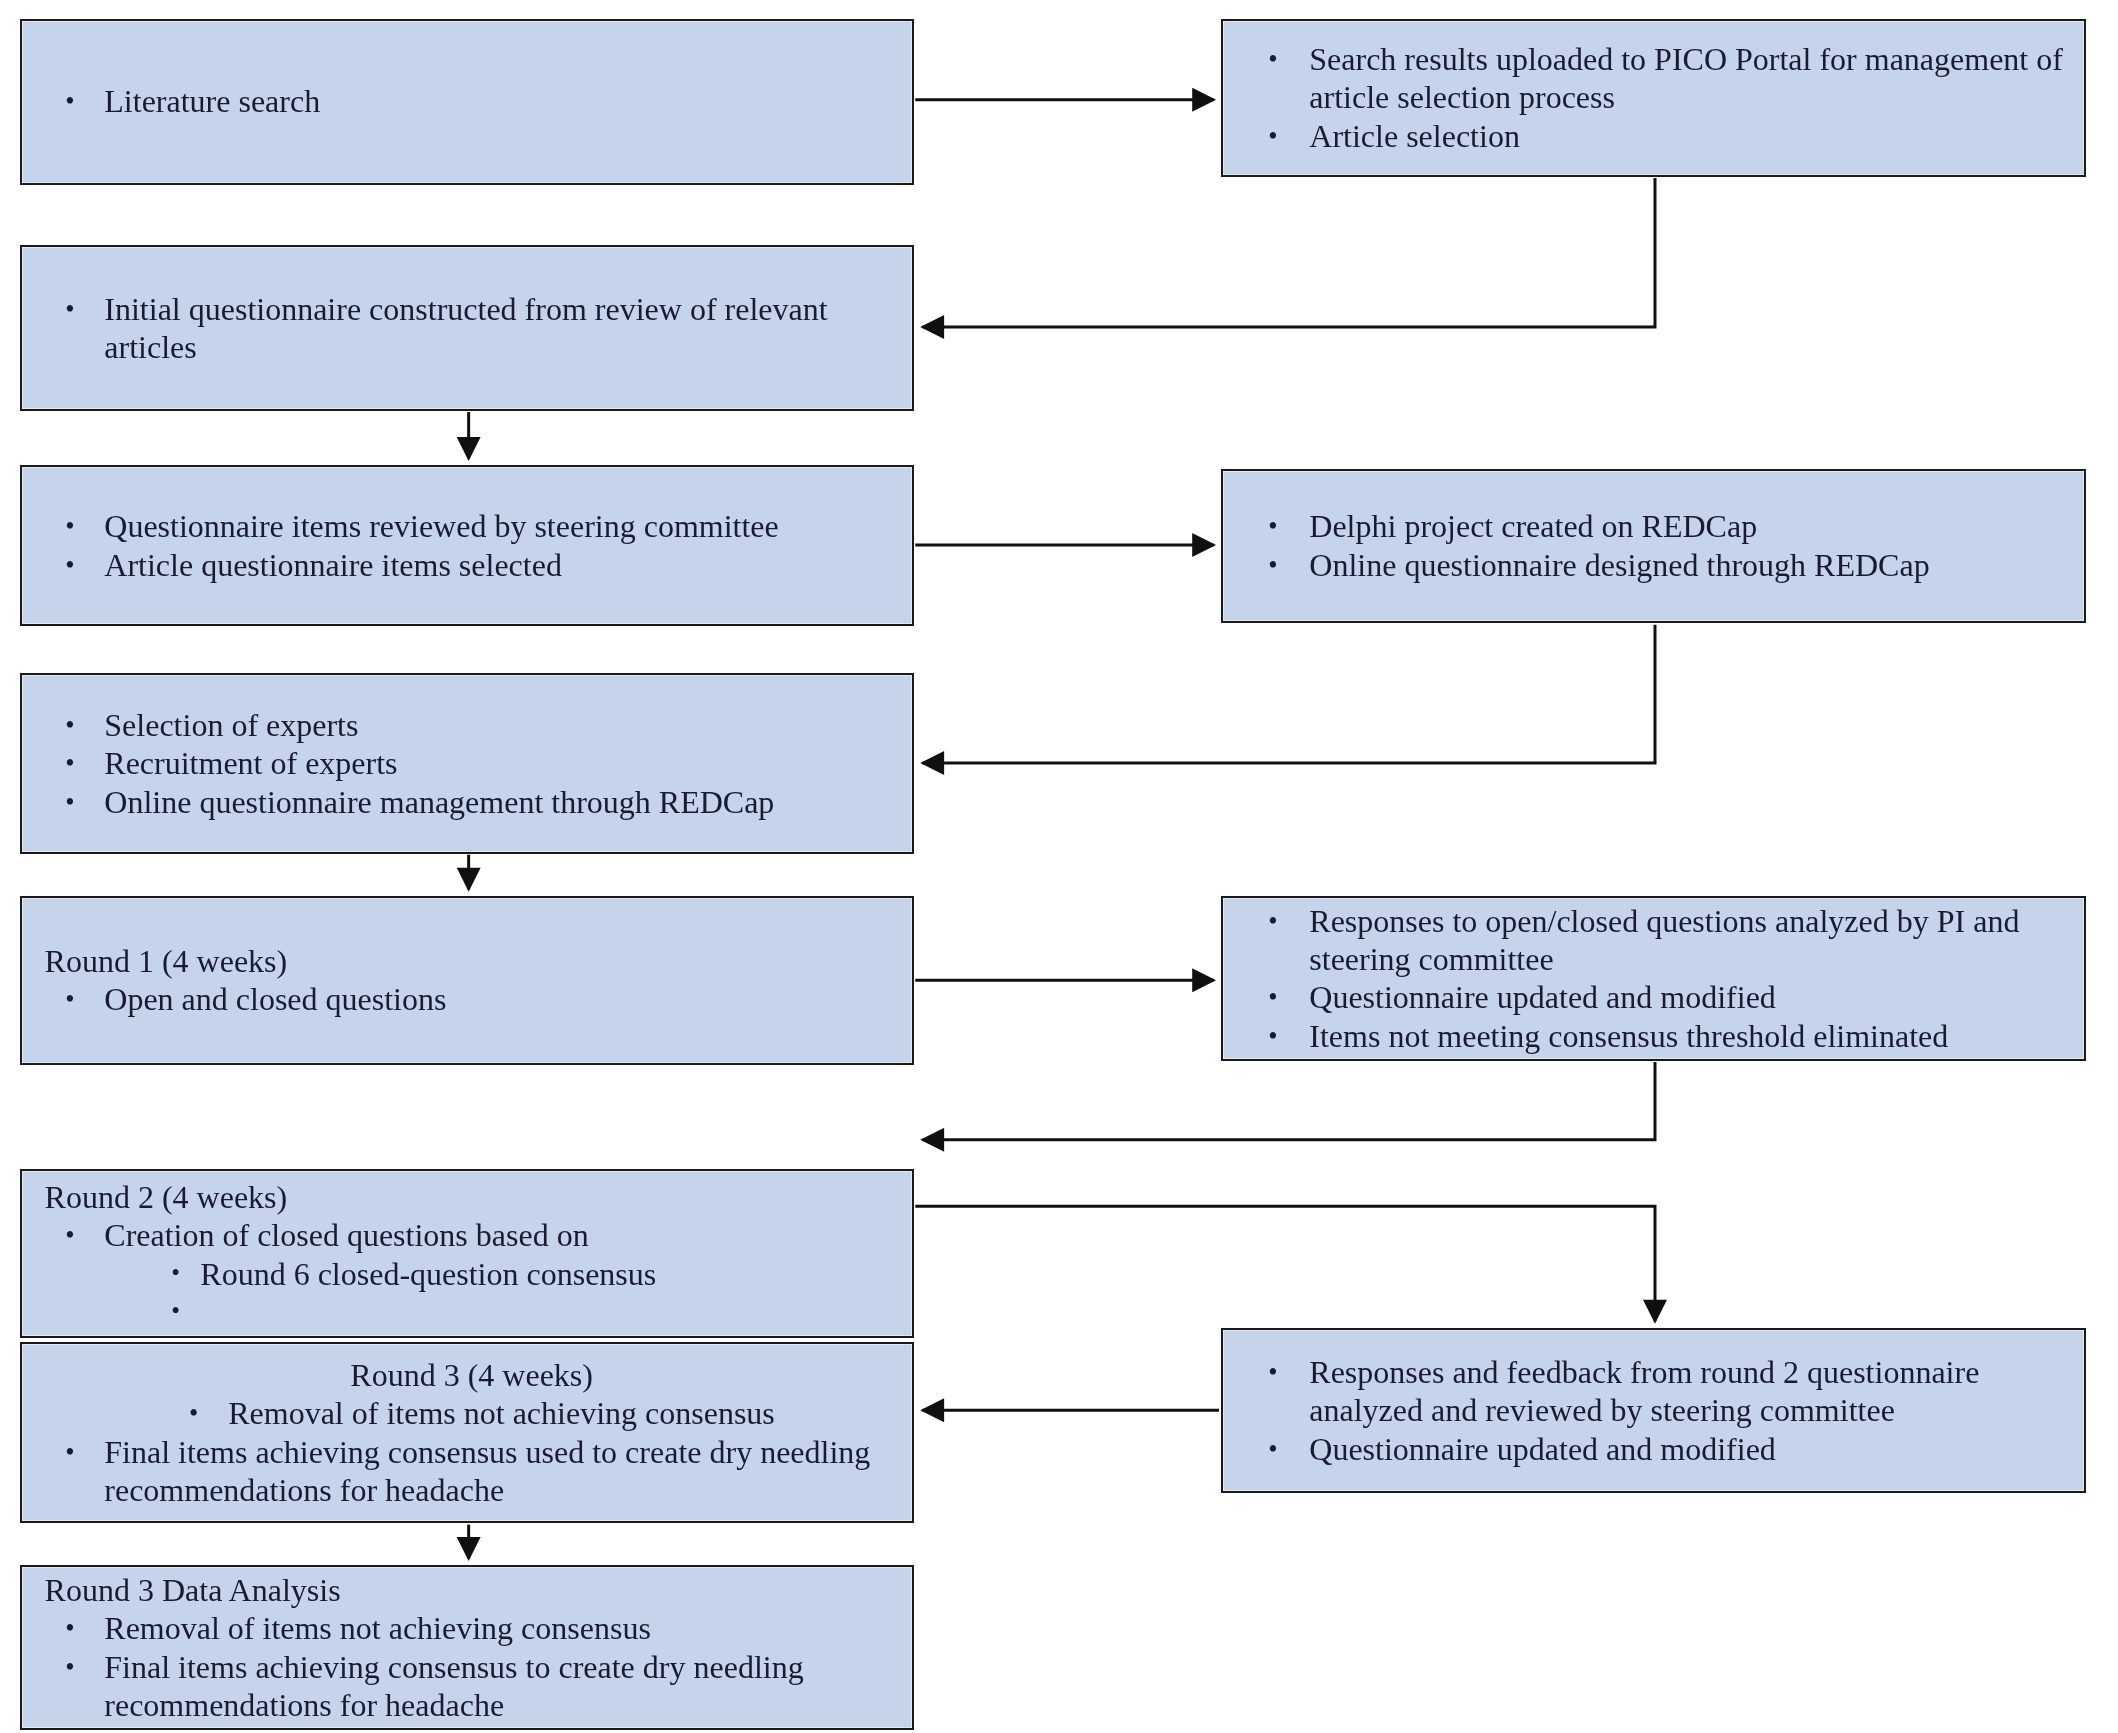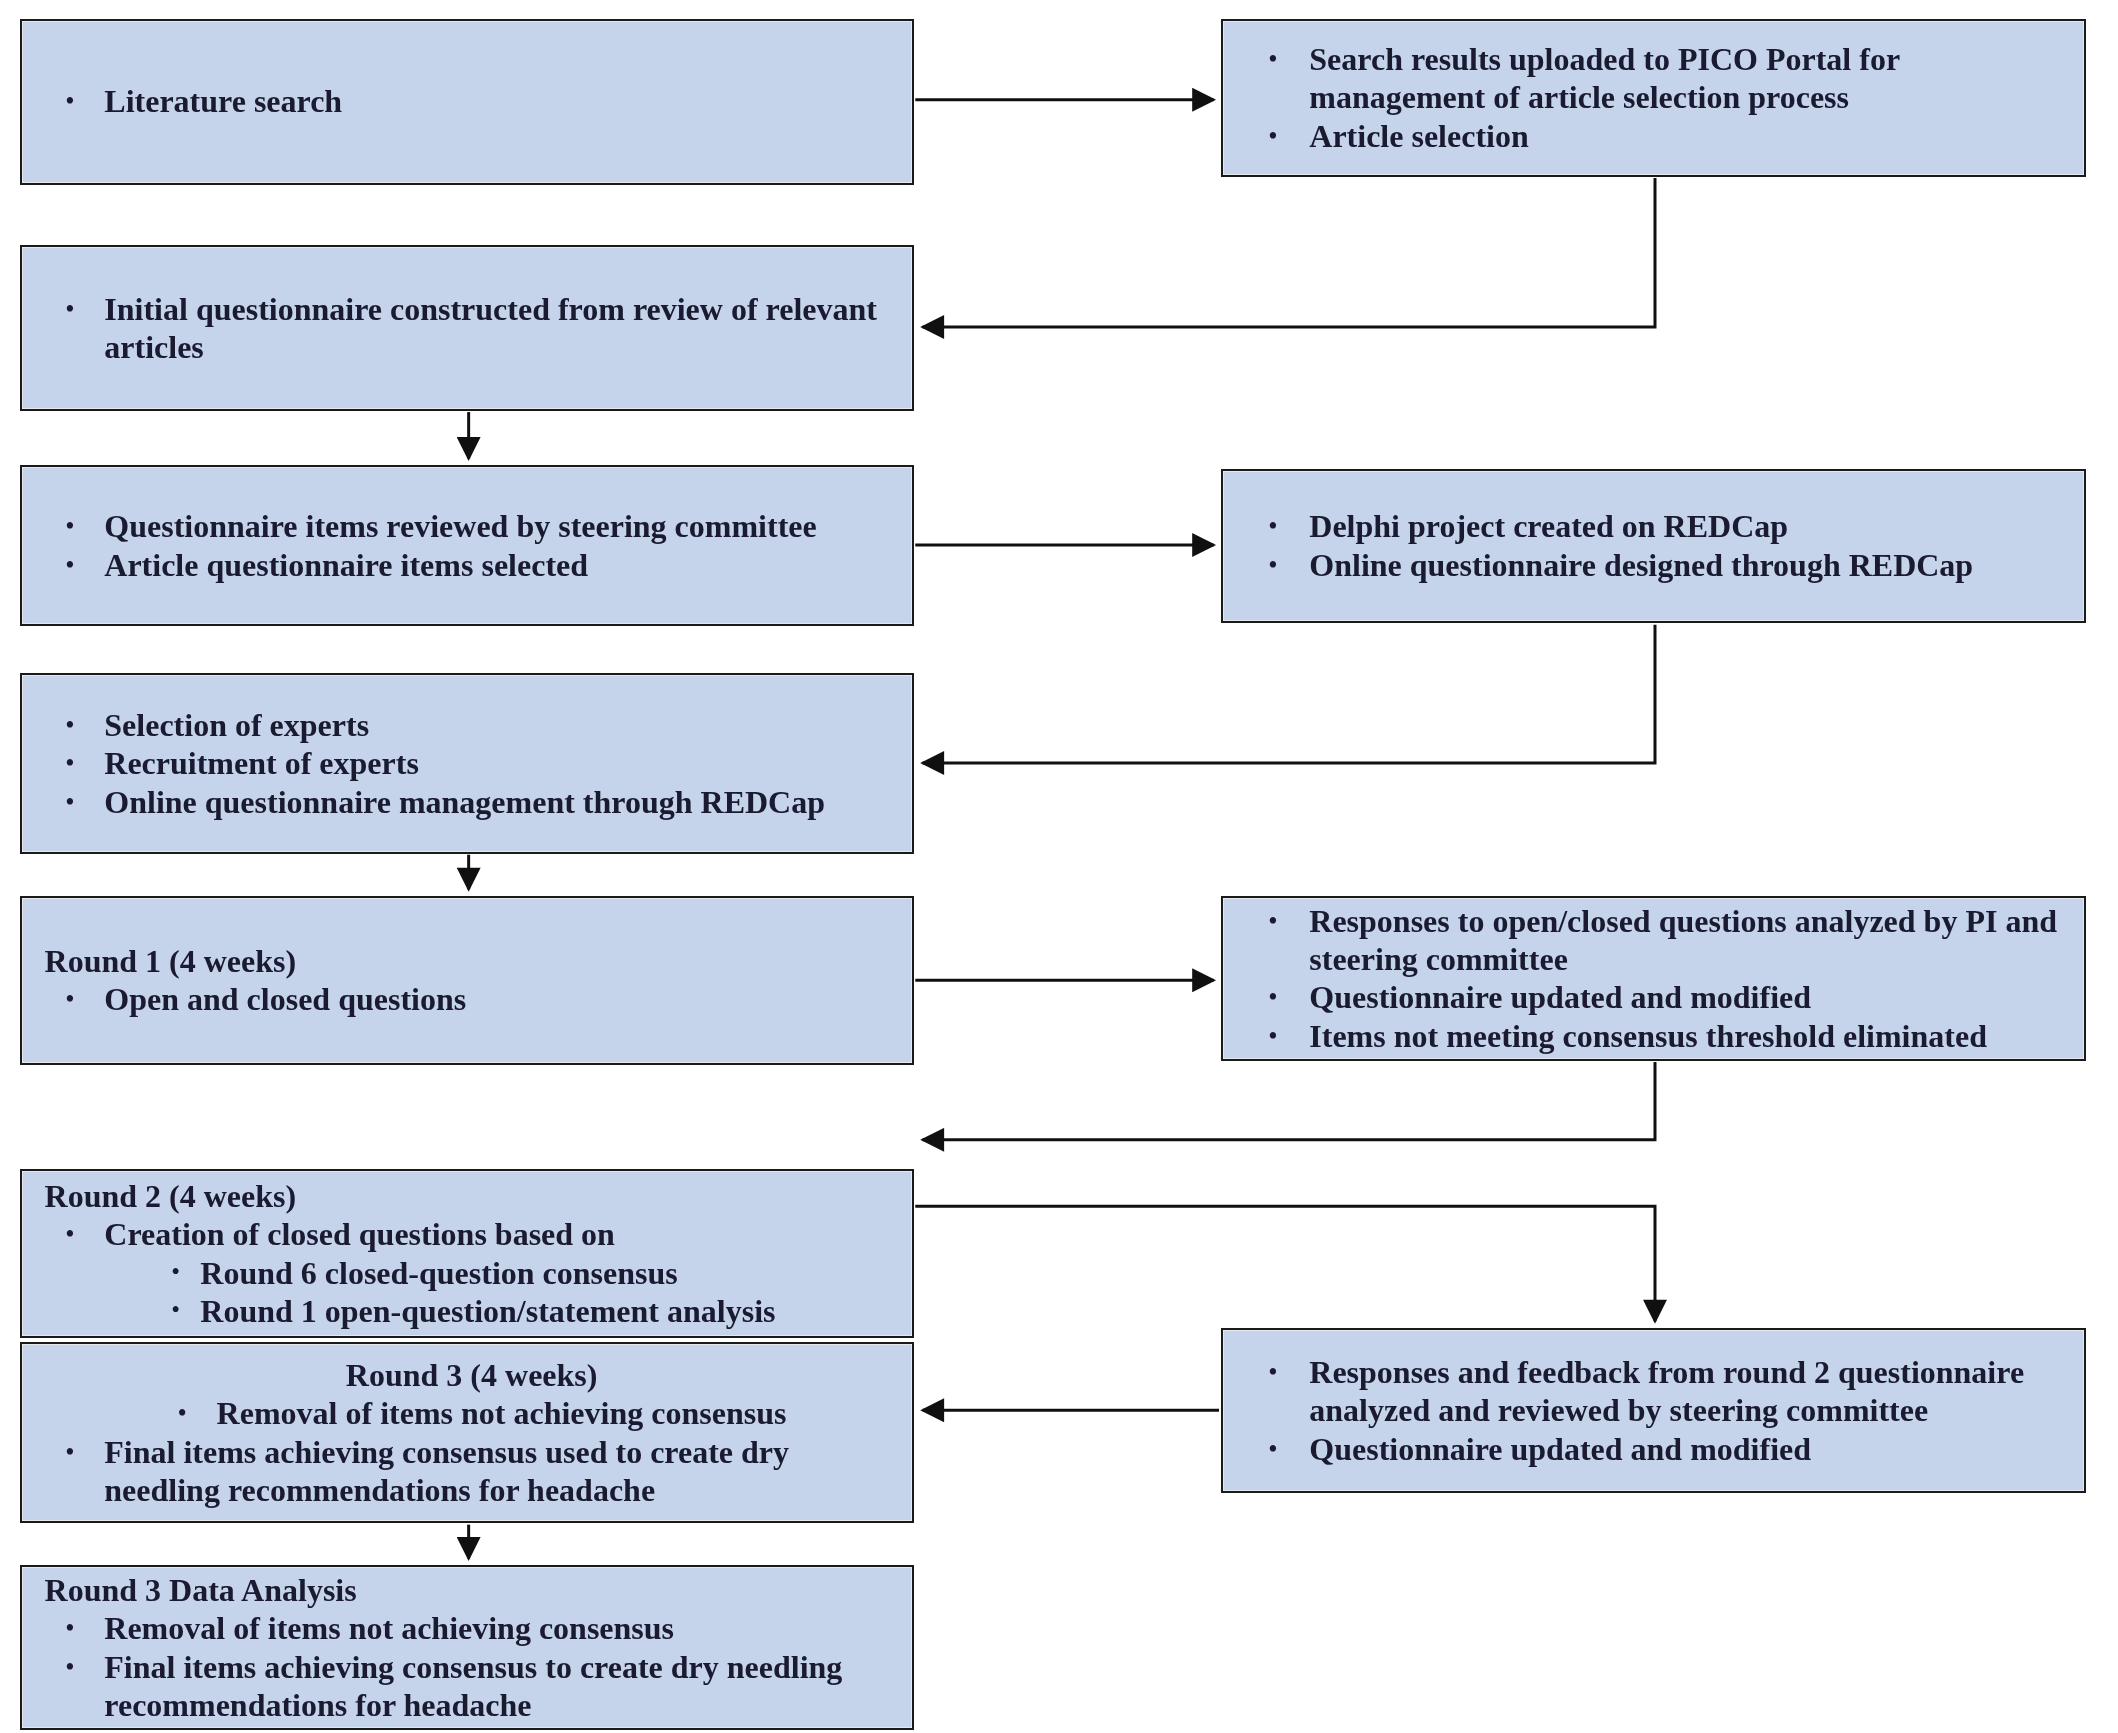--- a/index.html
+++ b/index.html
@@ -28,21 +28,21 @@
   .rcol { left: 1221px; width: 865px; }
   .row { display: flex; align-items: flex-start; }
   .row .marker {
     flex: none;
     width: 69px;
     text-align: center;
     font-size: 26.6px;
     line-height: 1.45;
   }
   .rcol .row .marker { width: 73px; }
-  .row .txt { flex: 1; font-weight: bold; }
+  .row .txt { flex: 1; }
   .title-row { padding-left: 9.3px; }
   .sub-row { padding-left: 136px; }
   .sub-row .marker { width: 29px; text-align: left; font-size: 25px; }
   #arrow-layer { position: absolute; left: 0; top: 0; pointer-events: none; }
   #arrow-layer .ln { stroke: #101010; stroke-width: 4.5; fill: none; }
 </style>
 </head>
 <body>
 
 <div id="flowchart">
@@ -123,21 +123,20 @@
     <div class="row">
       <span class="marker">•</span>
       <span class="txt">Creation of closed questions based on</span>
     </div>
     <div class="row sub-row">
       <span class="marker">•</span>
       <span class="txt">Round 6 closed-question consensus</span>
     </div>
     <div class="row sub-row">
       <span class="marker">•</span>
-      <span class="txt">Round 1 open-question/statement analysis</span>
     </div>
   </div>
 
   <div class="box lcol" style="top:1342px; height:181px;align-items:center;">
     <div class="row title-row">
       <span class="txt">Round 3 (4 weeks)</span>
     </div>
     <div class="row">
       <span class="marker">•</span>
       <span class="txt">Removal of items not achieving consensus</span>

